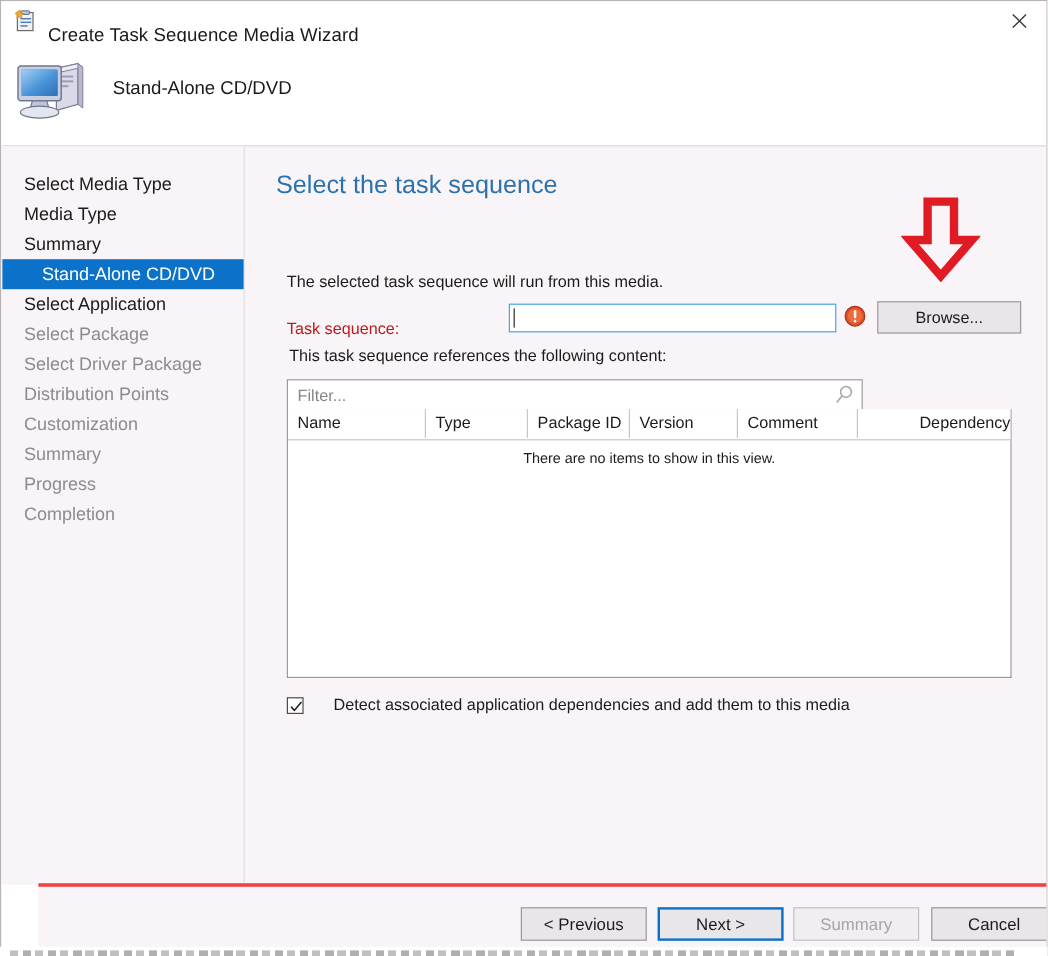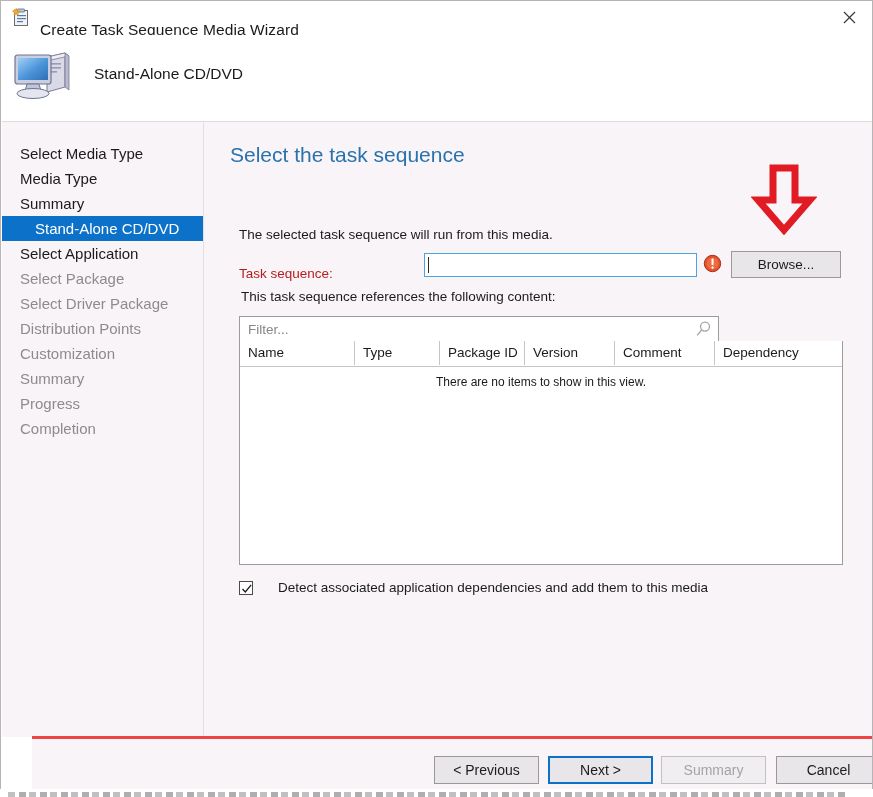--- a/index.html
+++ b/index.html
@@ -166,21 +166,21 @@
     background: #2b2b2b;
   }
   .err-icon {
     position: absolute;
     left: 498px; top: 132px;
     width: 19px; height: 19px;
   }
   .browse-btn {
     position: absolute;
     left: 526px; top: 129px;
-    width: 110px; height: 27px;
+    width: 120px; height: 27px;
     background: #e9e6e9;
     border: 1px solid #9b989b;
     box-sizing: border-box;
     font-size: 13.5px;
     color: #1b1b1b;
     display: flex;
     align-items: center;
     justify-content: center;
     cursor: default;
   }
@@ -246,21 +246,21 @@
     line-height: 24px;
     font-size: 13.5px;
     color: #1b1b1b;
     padding-left: 8px;
     box-sizing: border-box;
     border-right: 1px solid #c8c5c8;
     white-space: nowrap;
     cursor: default;
     overflow: hidden;
   }
-  .lv-col.last { border-right: none; }
+  .lv-col.last { border-right: none; text-align: right; }
   .lv-empty {
     position: absolute;
     left: 0; top: 34px;
     width: 100%;
     text-align: center;
     font-size: 12px;
     color: #1b1b1b;
   }
 
   

